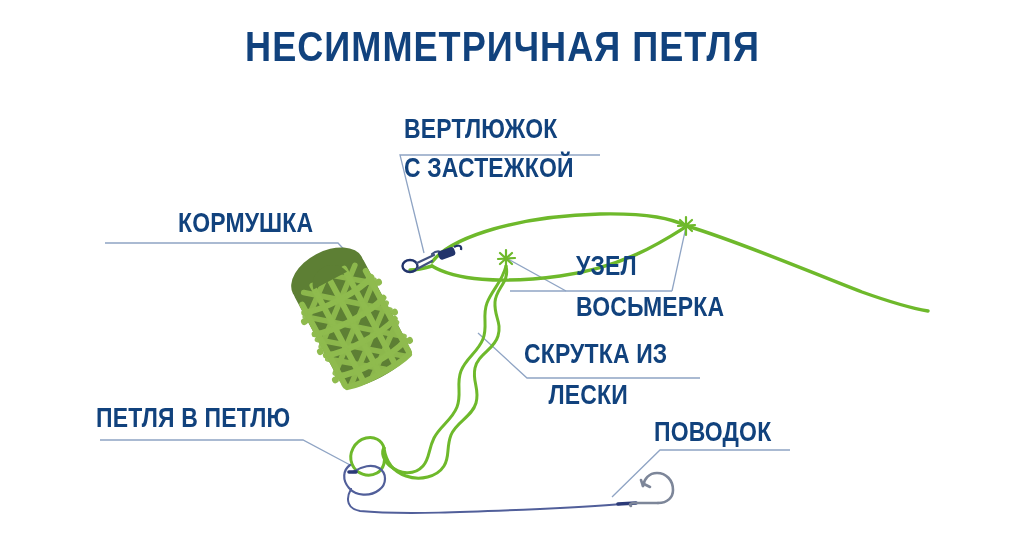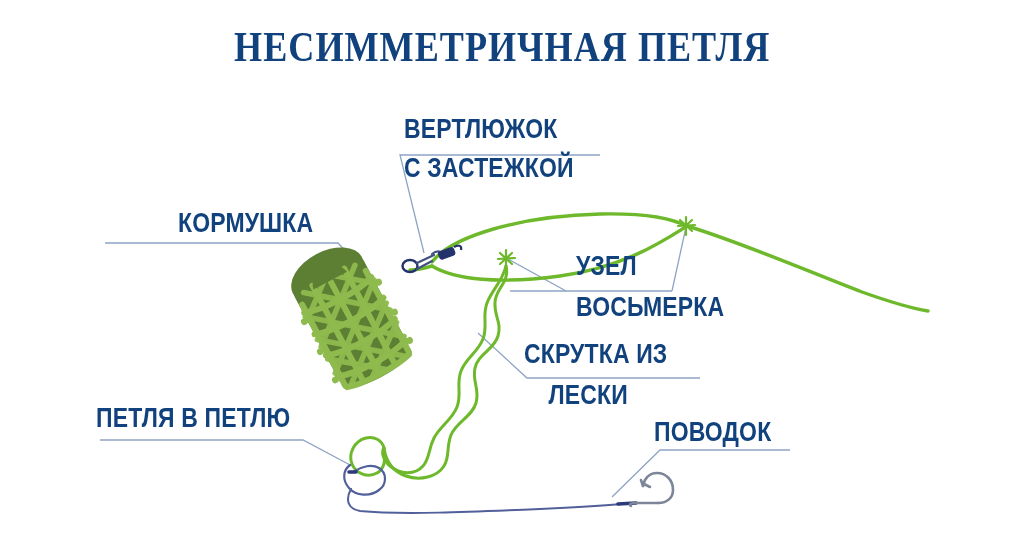--- a/index.html
+++ b/index.html
@@ -35,21 +35,21 @@
     transform: scaleX(0.82);
     line-height: 1.02;
   }
   #page-title {
     position: absolute;
     left: 0;
     top: 22px;
     width: 1004px;
     text-align: center;
     color: #11427d;
-    font-family: Liberation Serif, serif;
+    font-family: Liberation Sans, sans-serif;
     font-weight: bold;
     font-size: 43px;
     letter-spacing: 1.2px;
     white-space: nowrap;
   }
   #page-title span {
     display: inline-block;
     transform: scaleX(0.84);
   }
   .lbl-line { display: block; }

